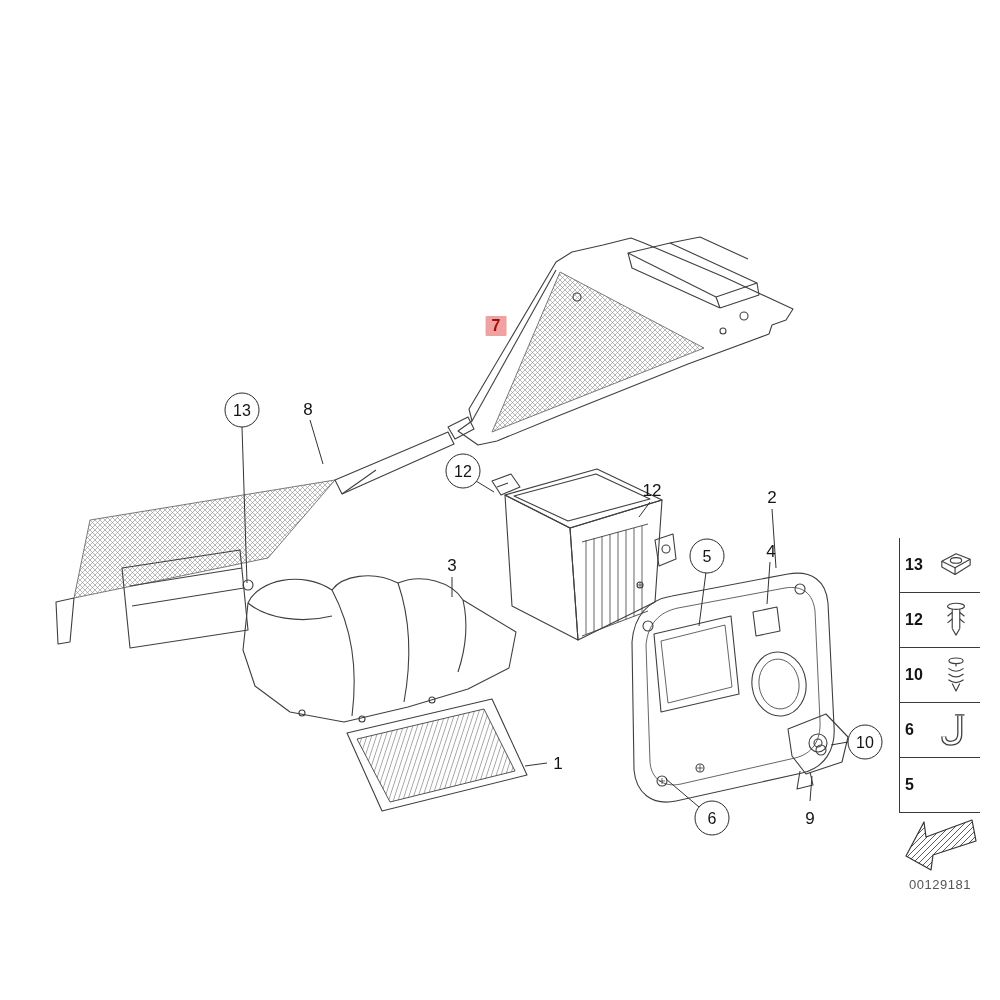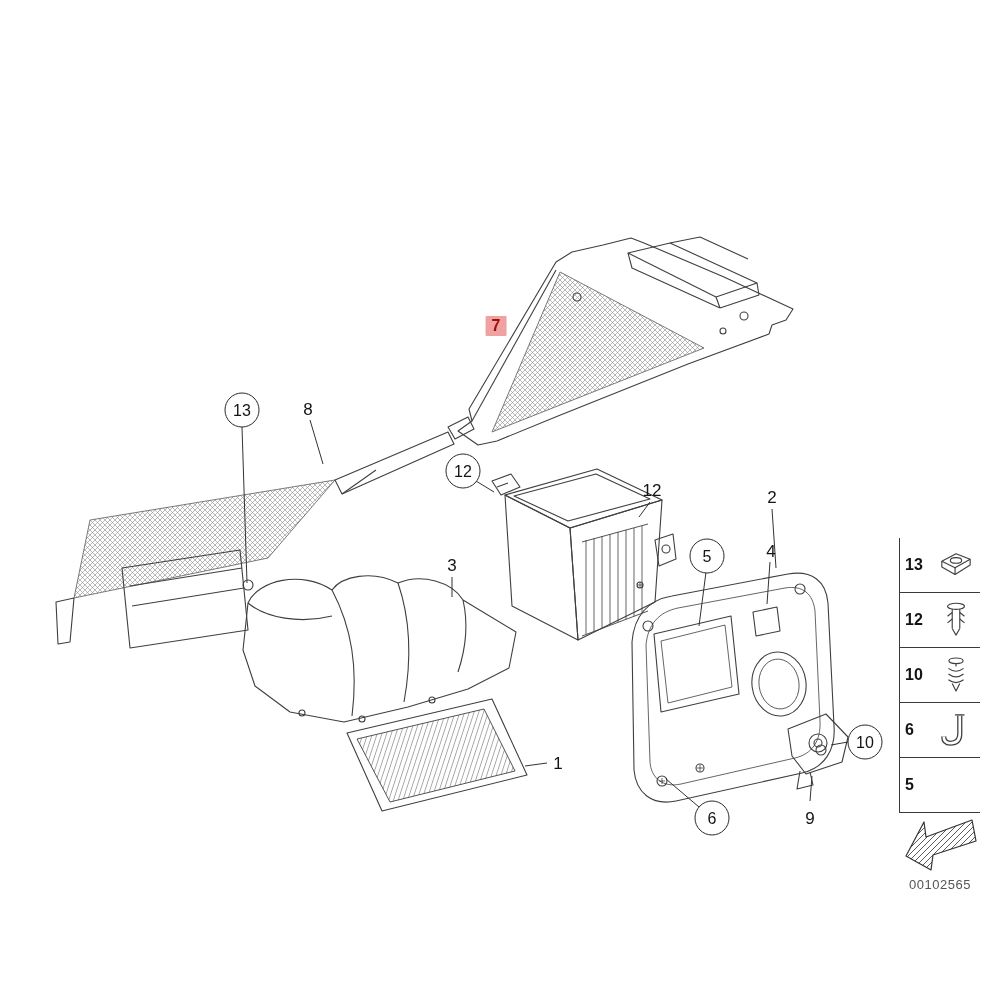--- a/index.html
+++ b/index.html
@@ -202,15 +202,15 @@
       </span>
     </div>
 
     <div class="legend-row">
       <span class="legend-num">5</span>
       <span class="legend-icon"></span>
     </div>
 
   </aside>
 
-  <div class="part-number">00102565</div>
+  <div class="part-number">00129181</div>
 
 </div>
 
 </body></html>

